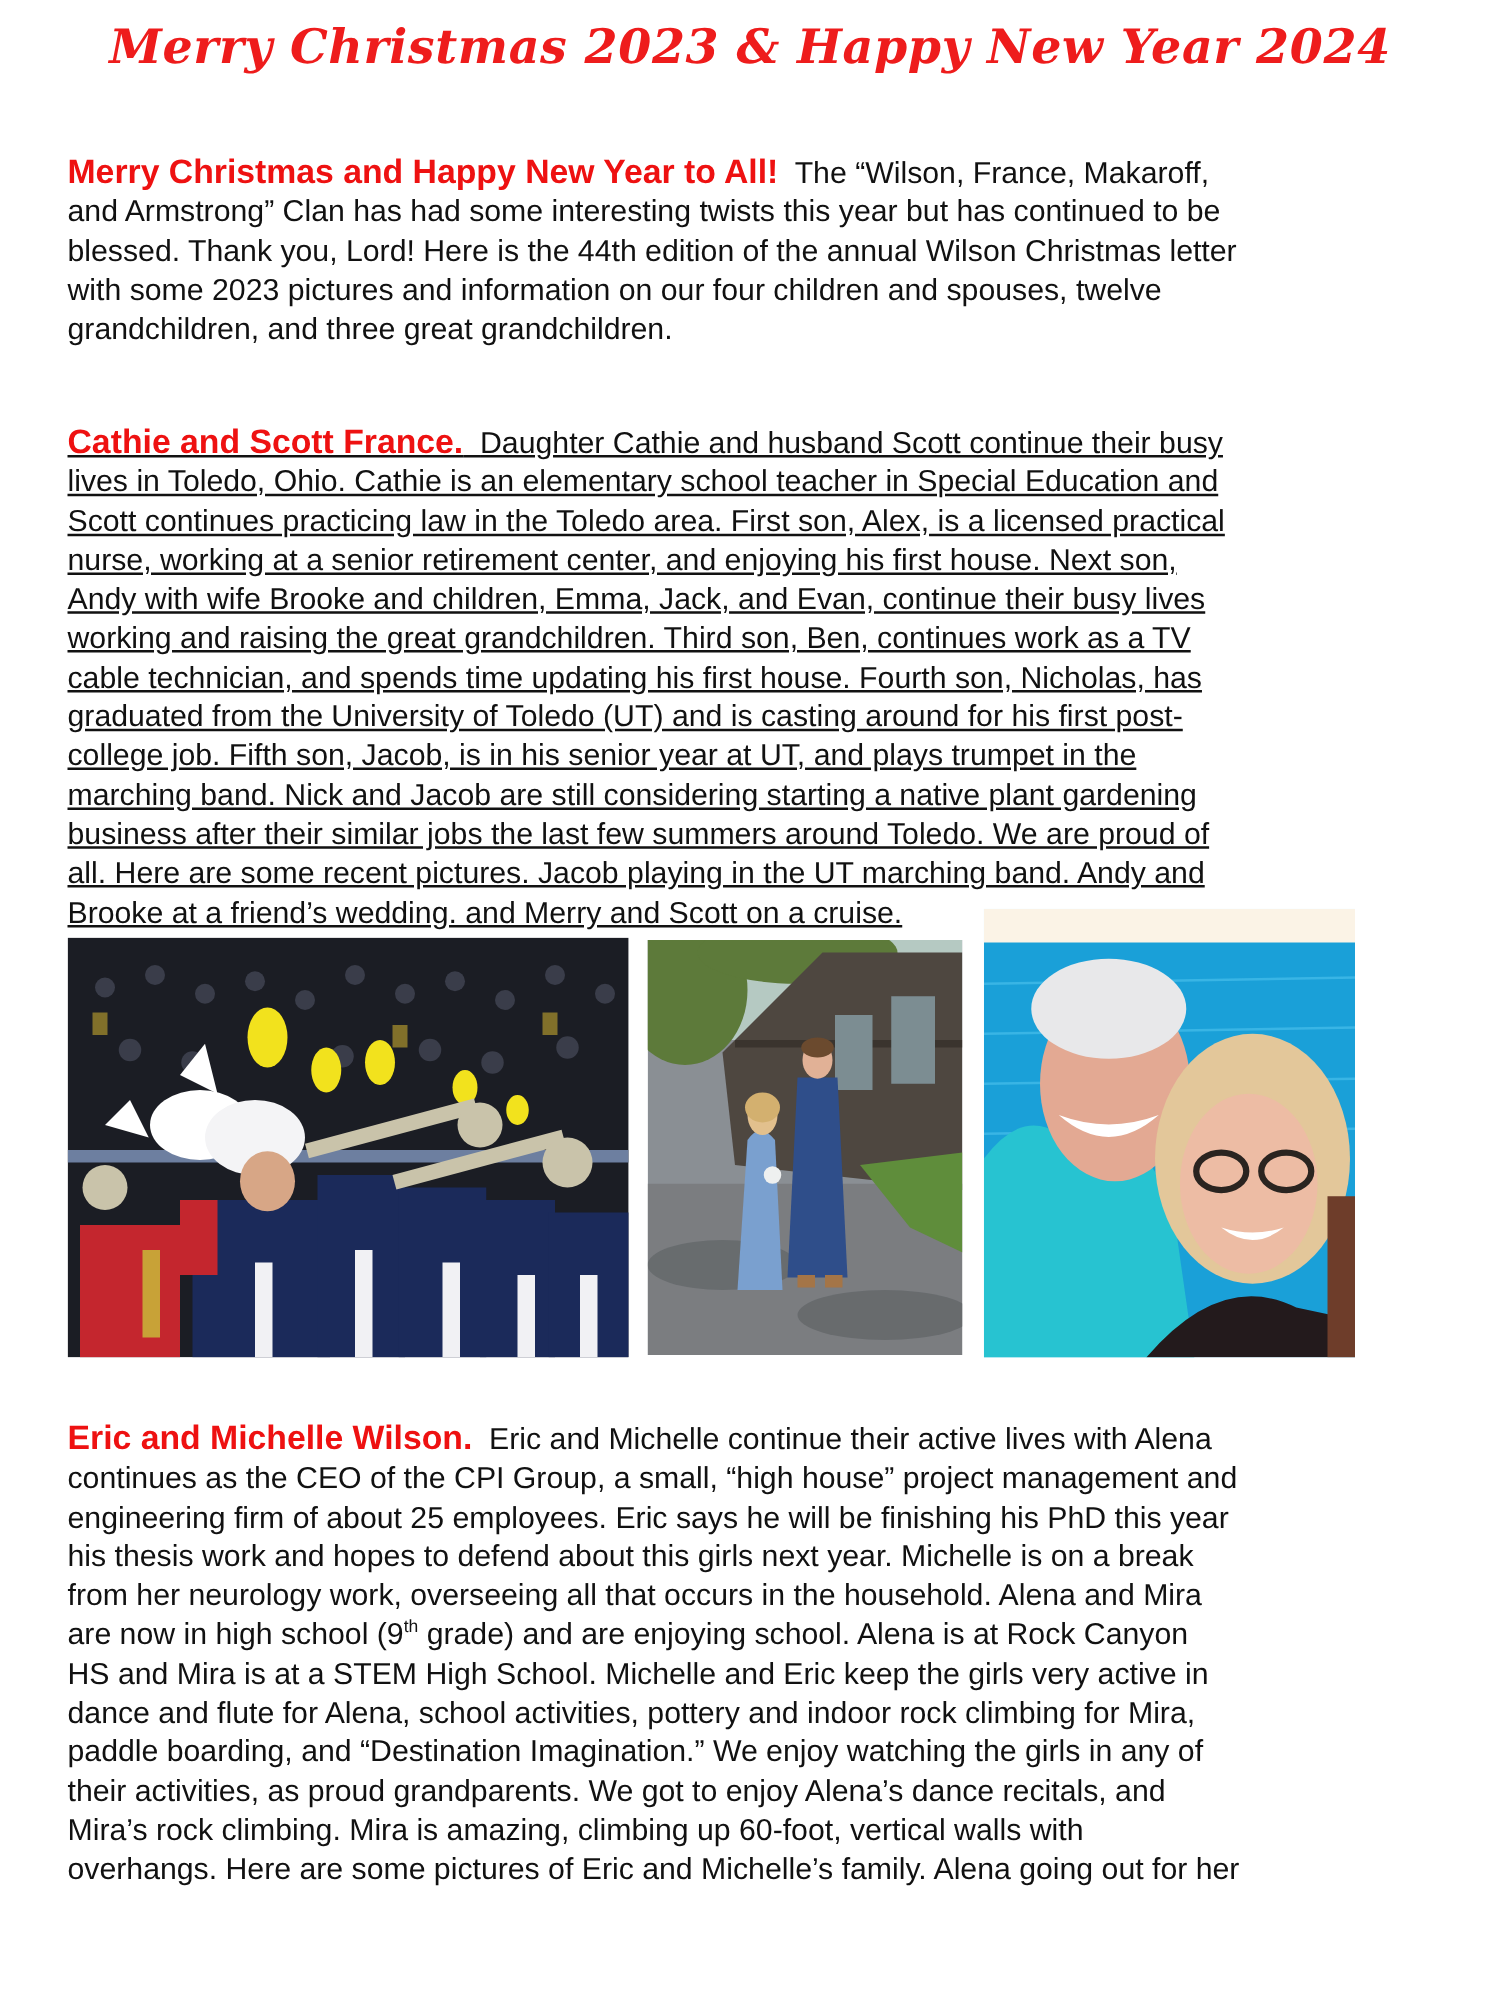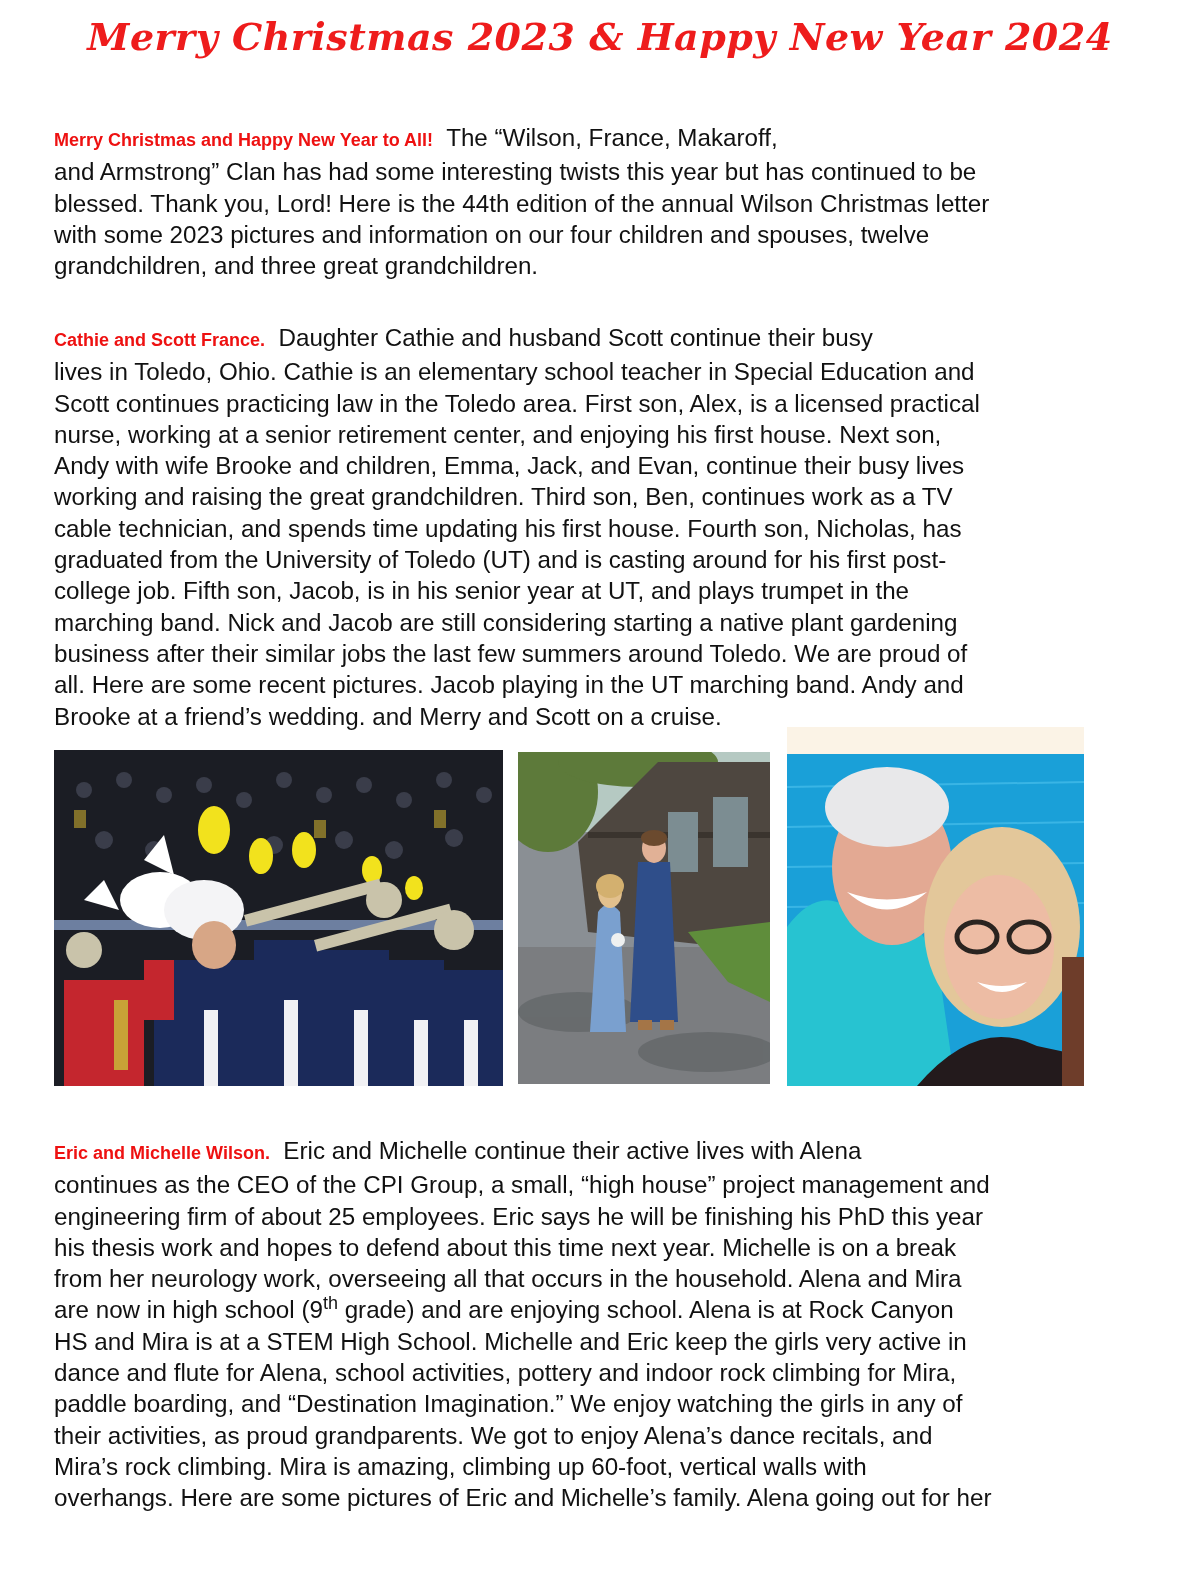--- a/index.html
+++ b/index.html
@@ -7,43 +7,43 @@
     .title {
       position: absolute; left: 0; top: 14px; width: 1200px; text-align: center;
       font-family: "DejaVu Serif", serif; font-weight: bold; font-size: 38px; color: #ee1c1c;
       letter-spacing: 0.5px; font-style: italic;
     }
     .para {
       position: absolute; left: 54px; width: 1060px;
       font-size: 24.2px; line-height: 31.3px; color: #111;
       font-stretch: condensed;
     }
-    .para .lead { color: #ee1111; font-weight: bold; font-size: 18px; }
+    .para .lead { color: #ee1111; font-weight: bold; font-size: 27px; }
     .para .line { display: block; white-space: nowrap; }
-    .sup { font-size: 18px; vertical-align: super; line-height: 0; }
+    .sup { font-size: 14px; vertical-align: super; line-height: 0; }
     .photo { position: absolute; overflow: hidden; }
     .photo svg { display: block; width: 100%; height: 100%; }
   </style>
 </head>
 <body>
 
 <div class="title">Merry Christmas 2023 &amp; Happy New Year 2024</div>
 
 <div class="para" style="top:122px;">
   <span class="line">
     <span class="lead">Merry Christmas and Happy New Year to All!</span>&nbsp;
     <span>The “Wilson, France, Makaroff,</span>
   </span>
   <span class="line">and Armstrong” Clan has had some interesting twists this year but has continued to be</span>
   <span class="line">blessed. Thank you, Lord!  Here is the 44th edition of the annual Wilson Christmas letter</span>
   <span class="line">with some 2023 pictures and information on our four children and spouses, twelve</span>
   <span class="line">grandchildren, and three great grandchildren.</span>
 </div>
 
-<div class="para" style="top:322px;">
+<div class="para" style="top:338px;text-decoration:underline;">
   <span class="line">
     <span class="lead">Cathie and Scott France.</span>&nbsp;
     <span>Daughter Cathie and husband Scott continue their busy</span>
   </span>
   <span class="line">lives in Toledo, Ohio.  Cathie is an elementary school teacher in Special Education and</span>
   <span class="line">Scott continues practicing law in the Toledo area.  First son, Alex, is a licensed practical</span>
   <span class="line">nurse, working at a senior retirement center, and enjoying his first house. Next son,</span>
   <span class="line">Andy with wife Brooke and children, Emma, Jack, and Evan, continue their busy lives</span>
   <span class="line">working and raising the great grandchildren. Third son, Ben, continues work as a TV</span>
   <span class="line">cable technician, and spends time updating his first house. Fourth son, Nicholas, has</span>
@@ -187,21 +187,21 @@
   </svg>
 </div>
 
 <div class="para" style="top:1135px;">
   <span class="line">
     <span class="lead">Eric and Michelle Wilson.</span>&nbsp;
     <span>Eric and Michelle continue their active lives with Alena</span>
   </span>
   <span class="line">continues as the CEO of the CPI Group, a small, “high house” project management and</span>
   <span class="line">engineering firm of about 25 employees.  Eric says he will be finishing his PhD this year</span>
-  <span class="line">his thesis work and hopes to defend about this time next year. Michelle is on a break</span>
+  <span class="line">his thesis work and hopes to defend about this girls next year. Michelle is on a break</span>
   <span class="line">from her neurology work, overseeing all that occurs in the household.  Alena and Mira</span>
   <span class="line"><span>are now in high school (9</span><span class="sup">th</span><span> grade) and are enjoying school.  Alena is at Rock Canyon</span></span>
   <span class="line">HS and Mira is at a STEM High School.  Michelle and Eric keep the girls very active in</span>
   <span class="line">dance and flute for Alena, school activities, pottery and indoor rock climbing for Mira,</span>
   <span class="line">paddle boarding, and “Destination Imagination.”  We enjoy watching the girls in any of</span>
   <span class="line">their activities, as proud grandparents.  We got to enjoy Alena’s dance recitals, and</span>
   <span class="line">Mira’s rock climbing.  Mira is amazing, climbing up 60-foot, vertical walls with</span>
   <span class="line">overhangs. Here are some pictures of Eric and Michelle’s family. Alena going out for her</span>
 </div>
 

